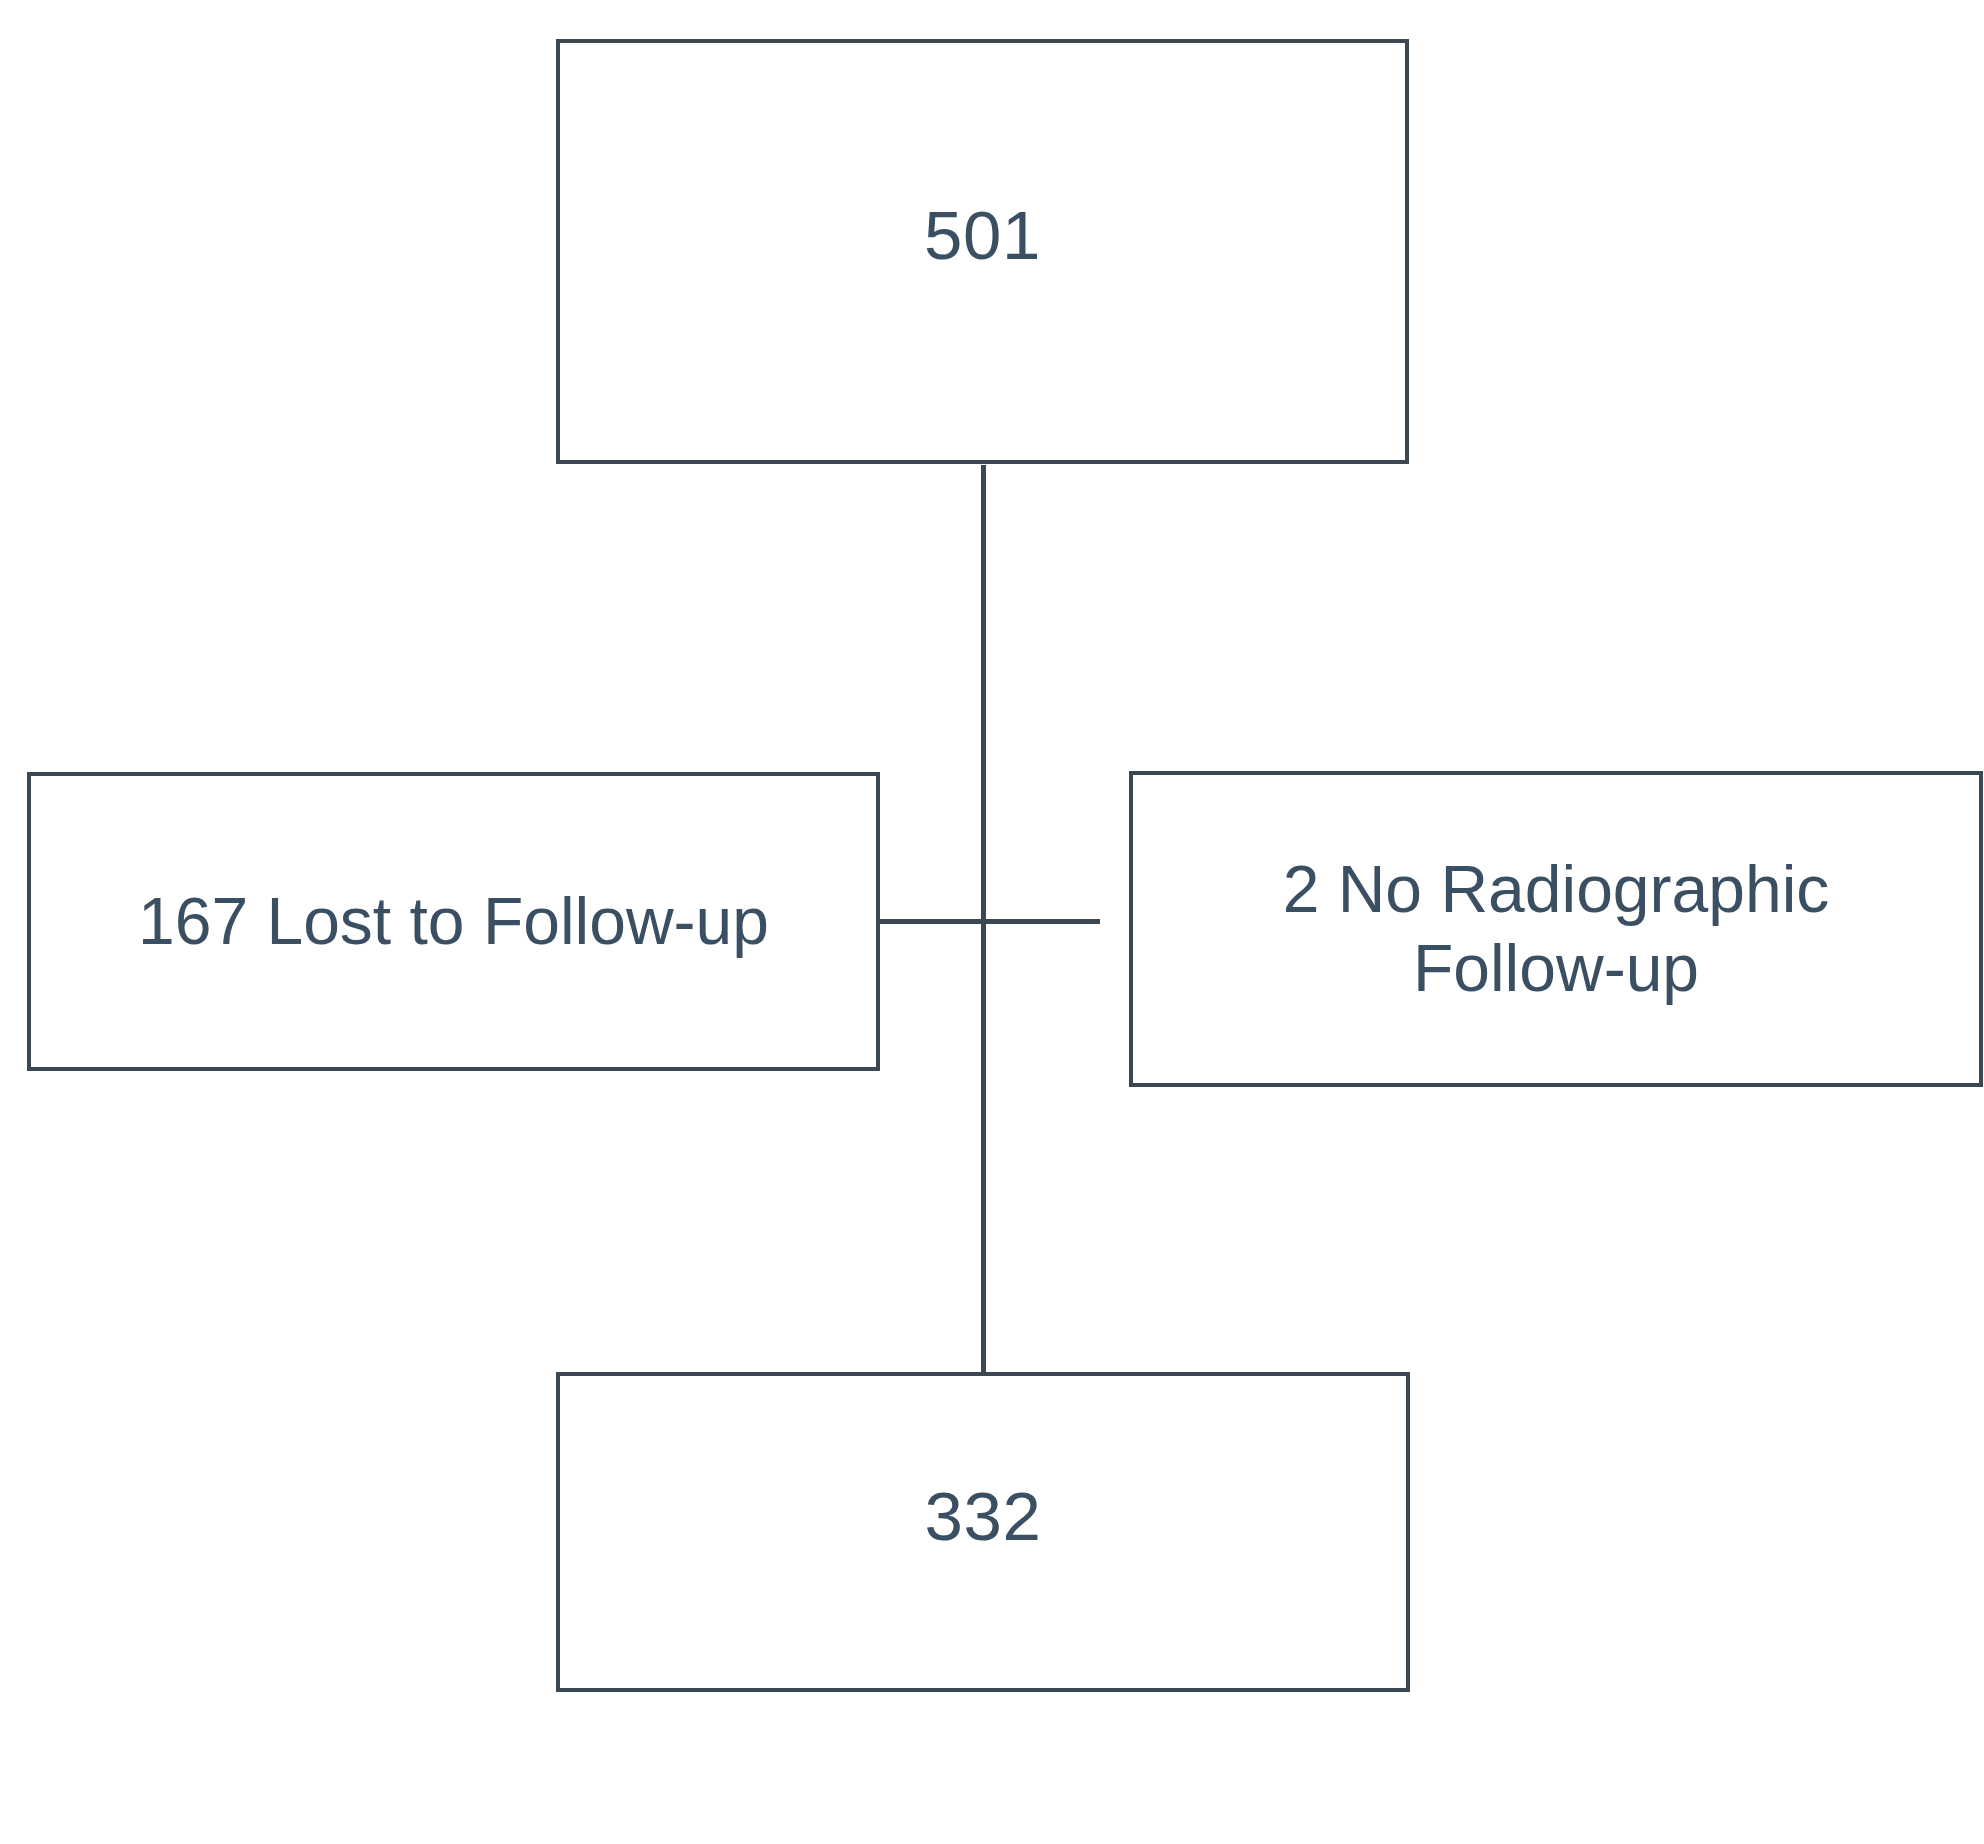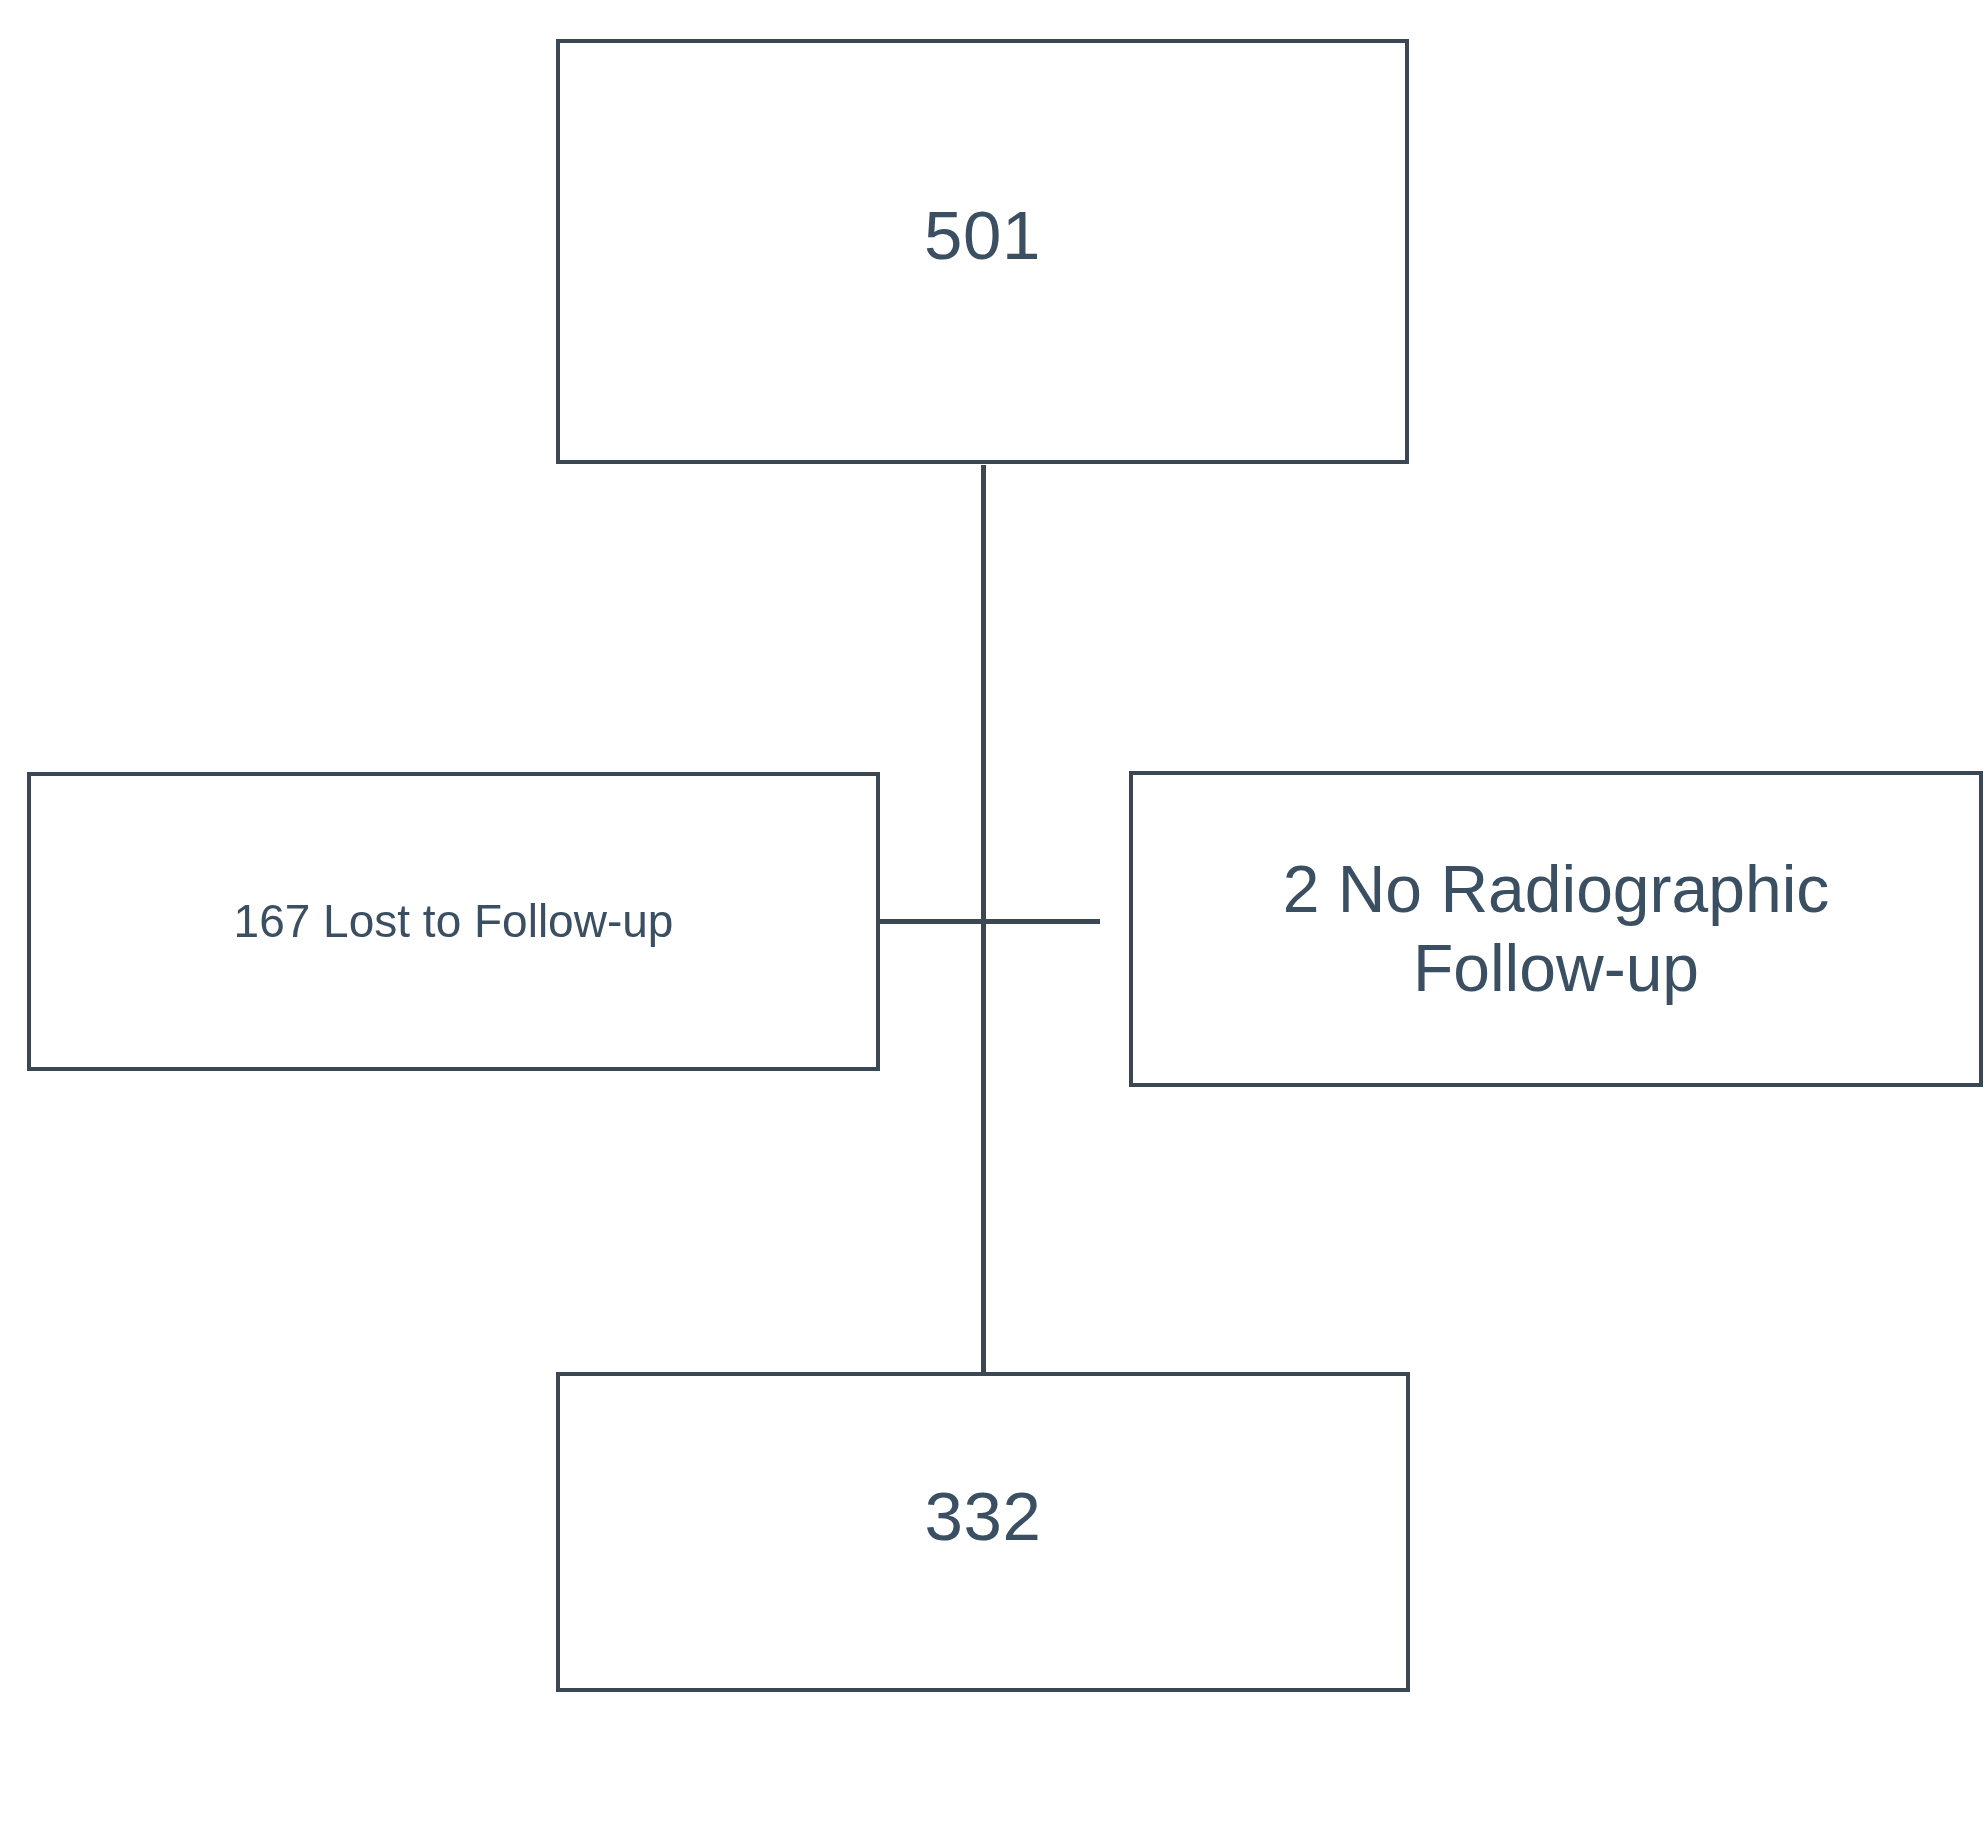--- a/index.html
+++ b/index.html
@@ -58,21 +58,21 @@
   #box-enrolled .box-count { margin-bottom: 33px; }
 
   
   #box-lost {
     left: 27px;
     top: 772px;
     width: 853px;
     height: 299px;
     justify-content: center;
   }
-  #box-lost .box-label { font-size: 46px; }
+  #box-lost .box-label { font-size: 66px; }
 
   
   #box-noradio {
     left: 1097px;
     top: 771px;
     width: 854px;
     height: 316px;
     margin-left: 32px;
   }
   #box-noradio .box-label { font-size: 66px; line-height: 1.2; }

